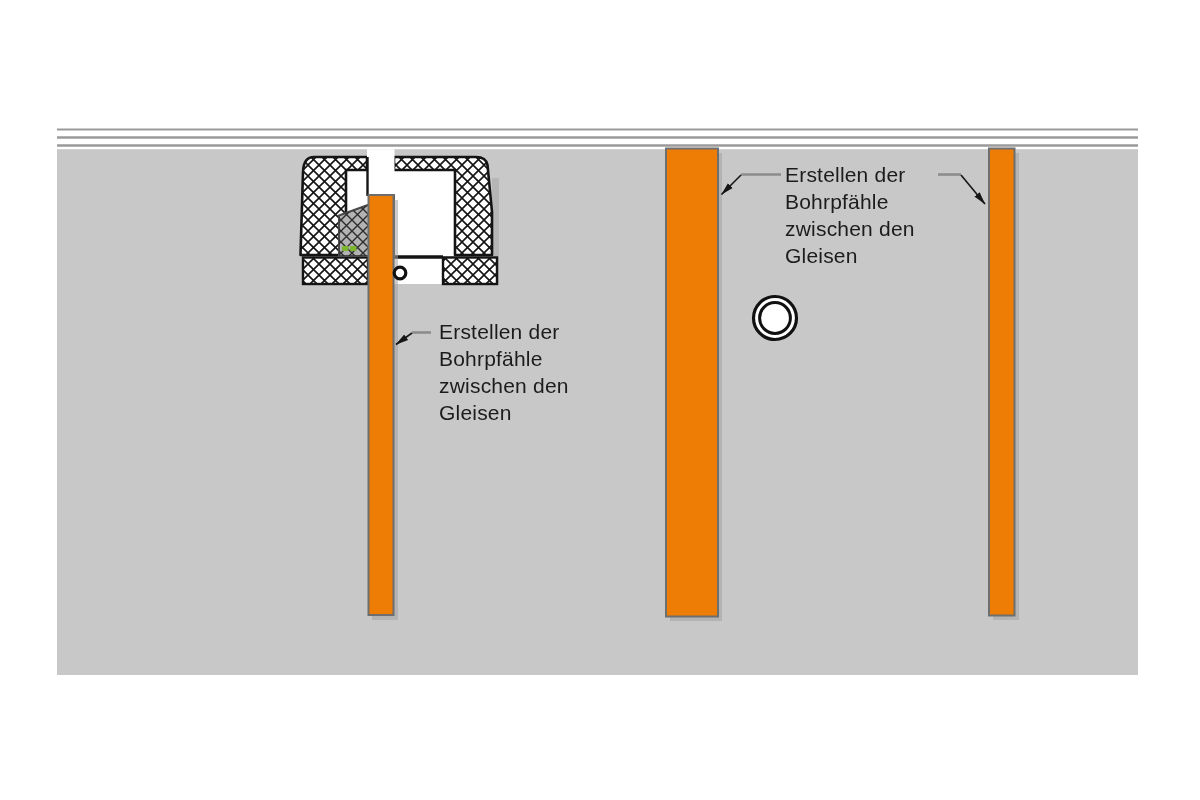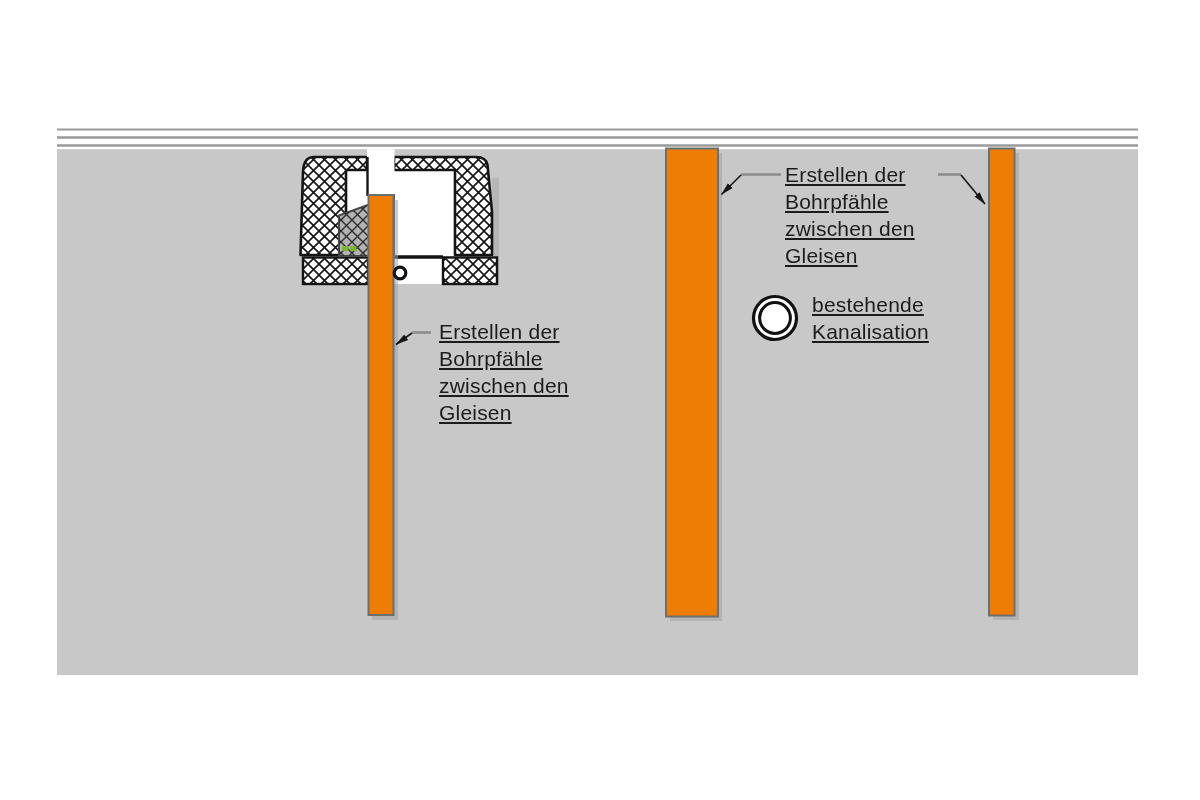--- a/index.html
+++ b/index.html
@@ -1,20 +1,20 @@
 <!DOCTYPE html>
 <html style="--canvas: #ffffff; --ground: #c8c8c8; --surface-line: #9a9a9a; --pile: #ee7d05; --pile-border: #6e6e6e; --outline: #161616; --hidden-pile: #b3b3b3; --green-marker: #7cb52e; --leader: #8c8c8c; --shadow: #a3a3a3; --text: #1c1c1c;"><head>
 <meta charset="utf-8">
 <style>
   html,body{margin:0;padding:0;background:#fff;}
   .stage{position:relative;width:1200px;height:800px;background:var(--canvas,#fff);overflow:hidden;
          font-family:"Liberation Sans",sans-serif;}
   .stage svg{position:absolute;left:0;top:0;}
   .label{position:absolute;font-size:21px;line-height:27px;color:var(--text,#1c1c1c);
-         white-space:nowrap;letter-spacing:.2px;text-decoration:underline;}
+         white-space:nowrap;letter-spacing:.2px;}
   .label div{height:27px;}
 </style>
 </head>
 <body>
 
 <div class="stage">
 
   <svg width="1200" height="800" viewBox="0 0 1200 800">
     <defs>
       <pattern id="hatch" width="11" height="11" patternUnits="userSpaceOnUse">
@@ -98,18 +98,14 @@
     <div>Gleisen</div>
   </div>
 
   <div class="label" style="left:785px;top:161px;">
     <div>Erstellen der</div>
     <div>Bohrpfähle</div>
     <div>zwischen den</div>
     <div>Gleisen</div>
   </div>
 
-  <div class="label" style="left:812px;top:291px;">
-    <div>bestehende</div>
-    <div>Kanalisation</div>
-  </div>
 
 </div>
 
 </body></html>

